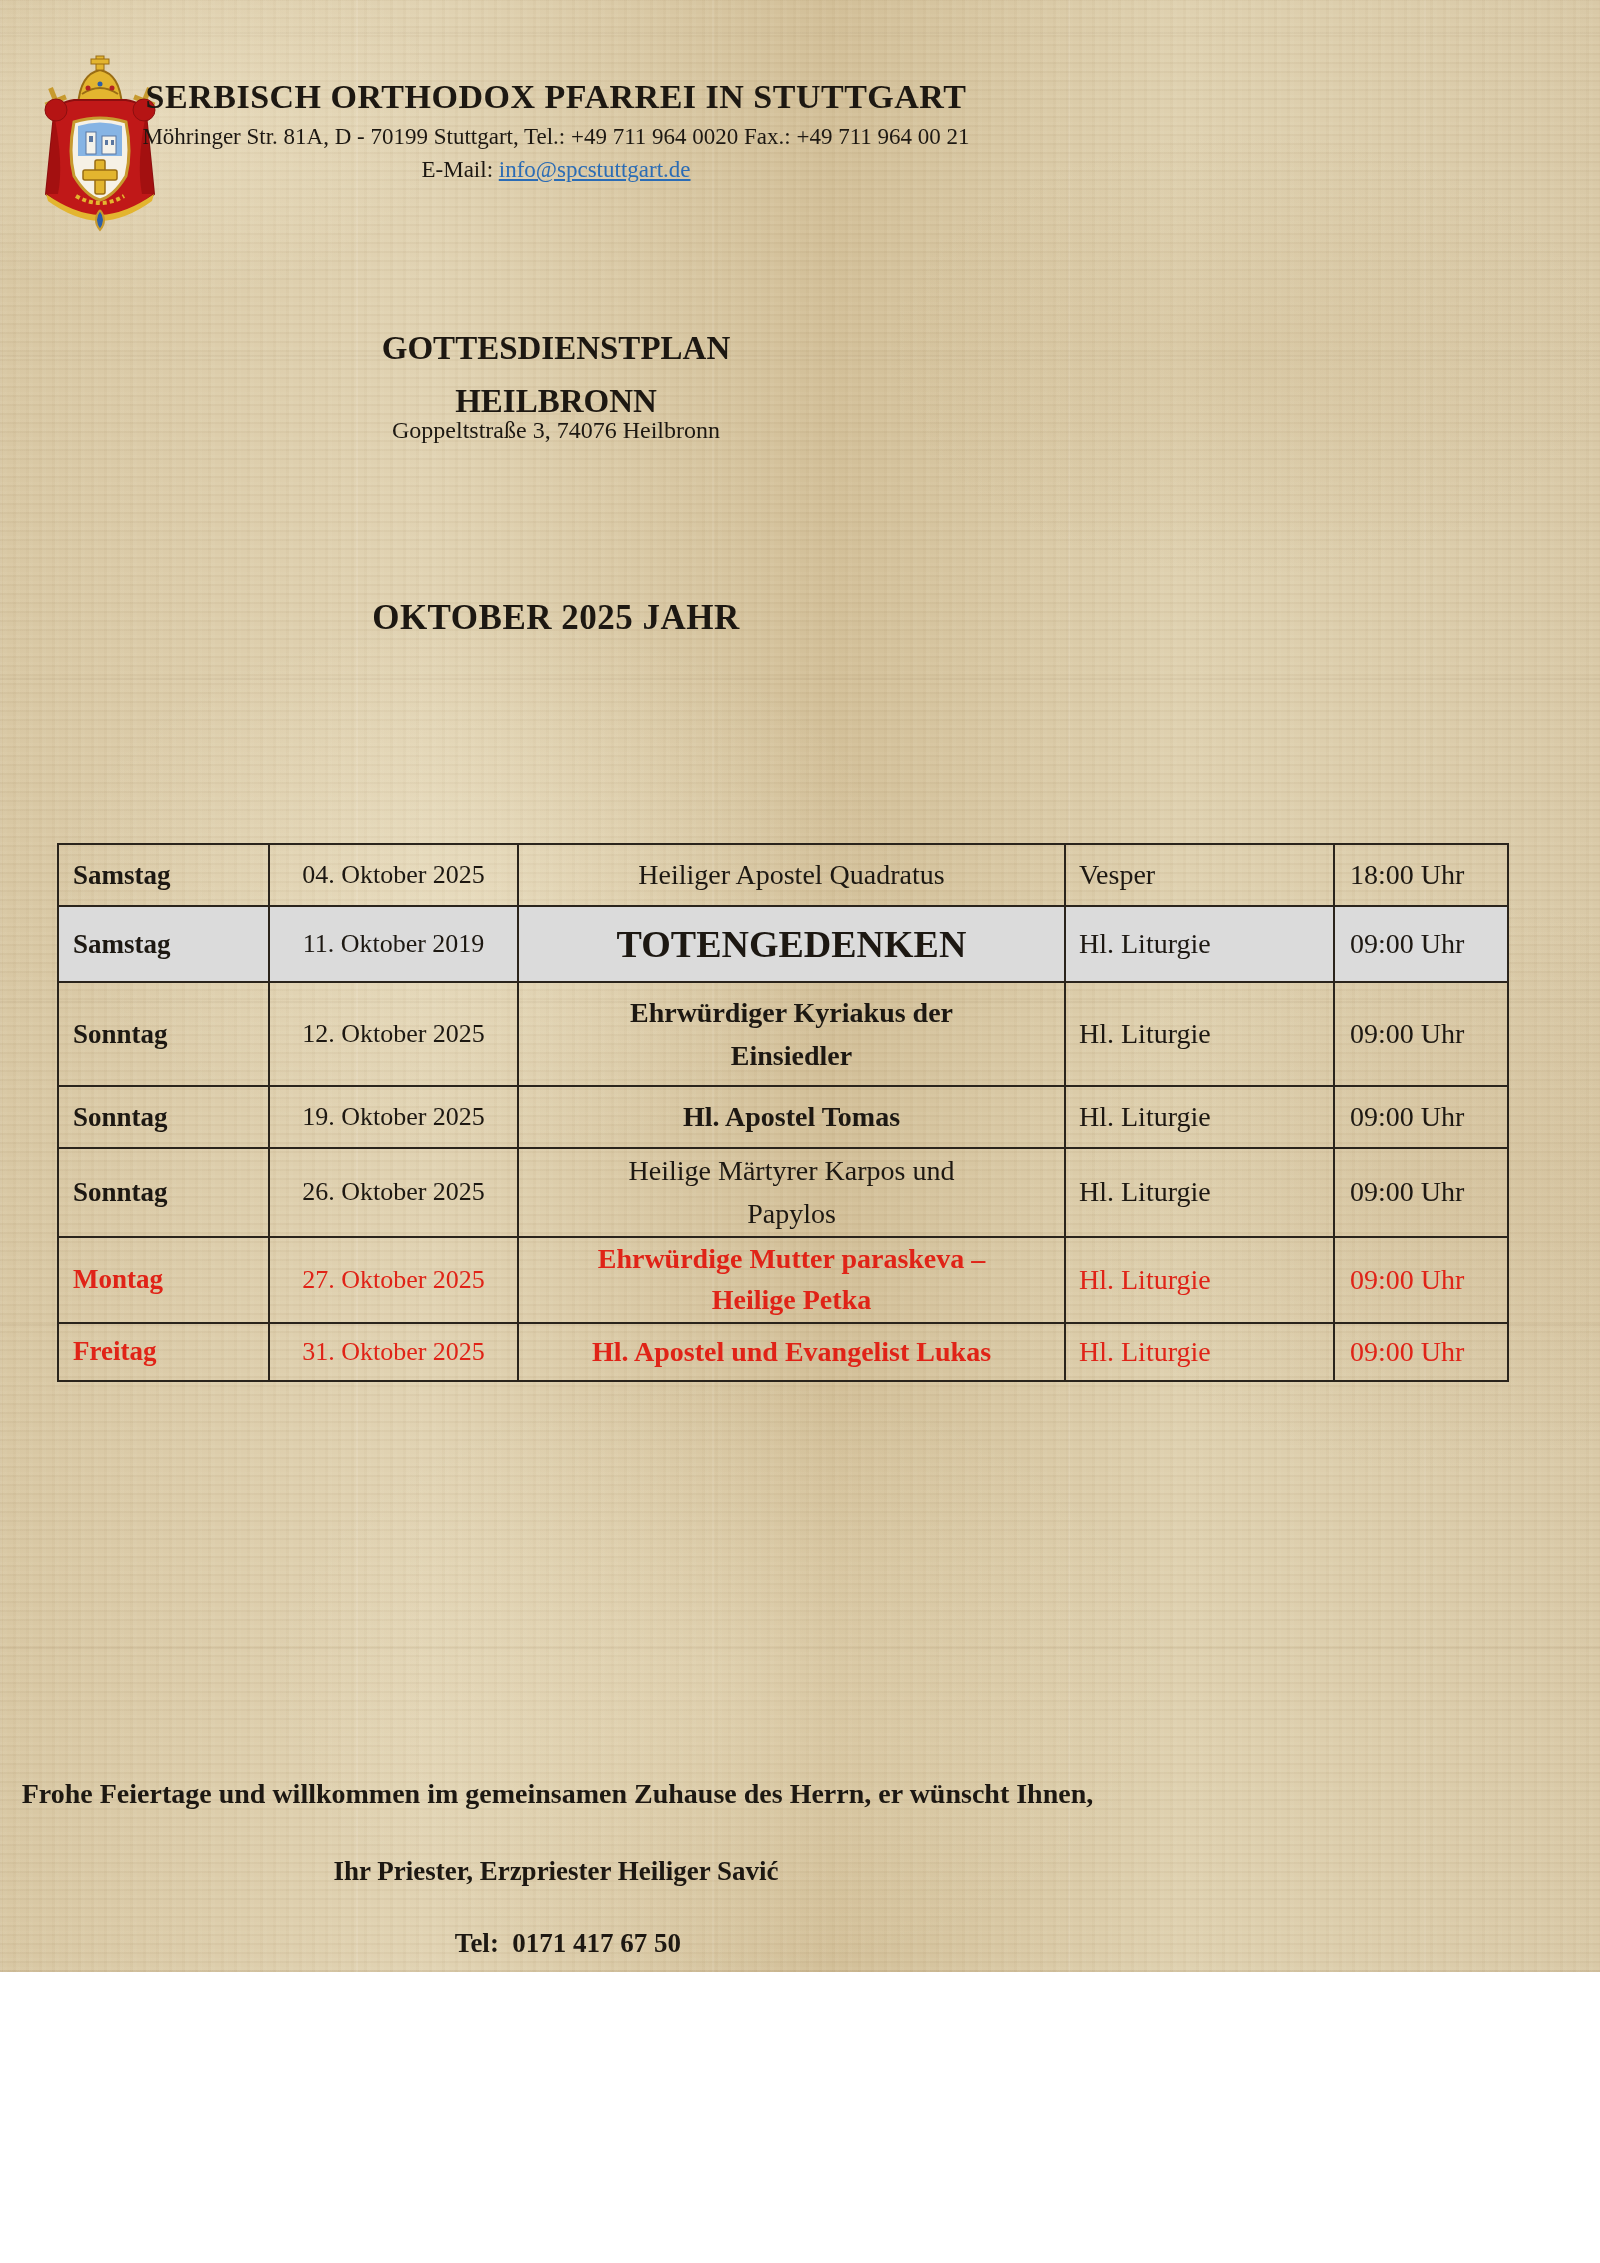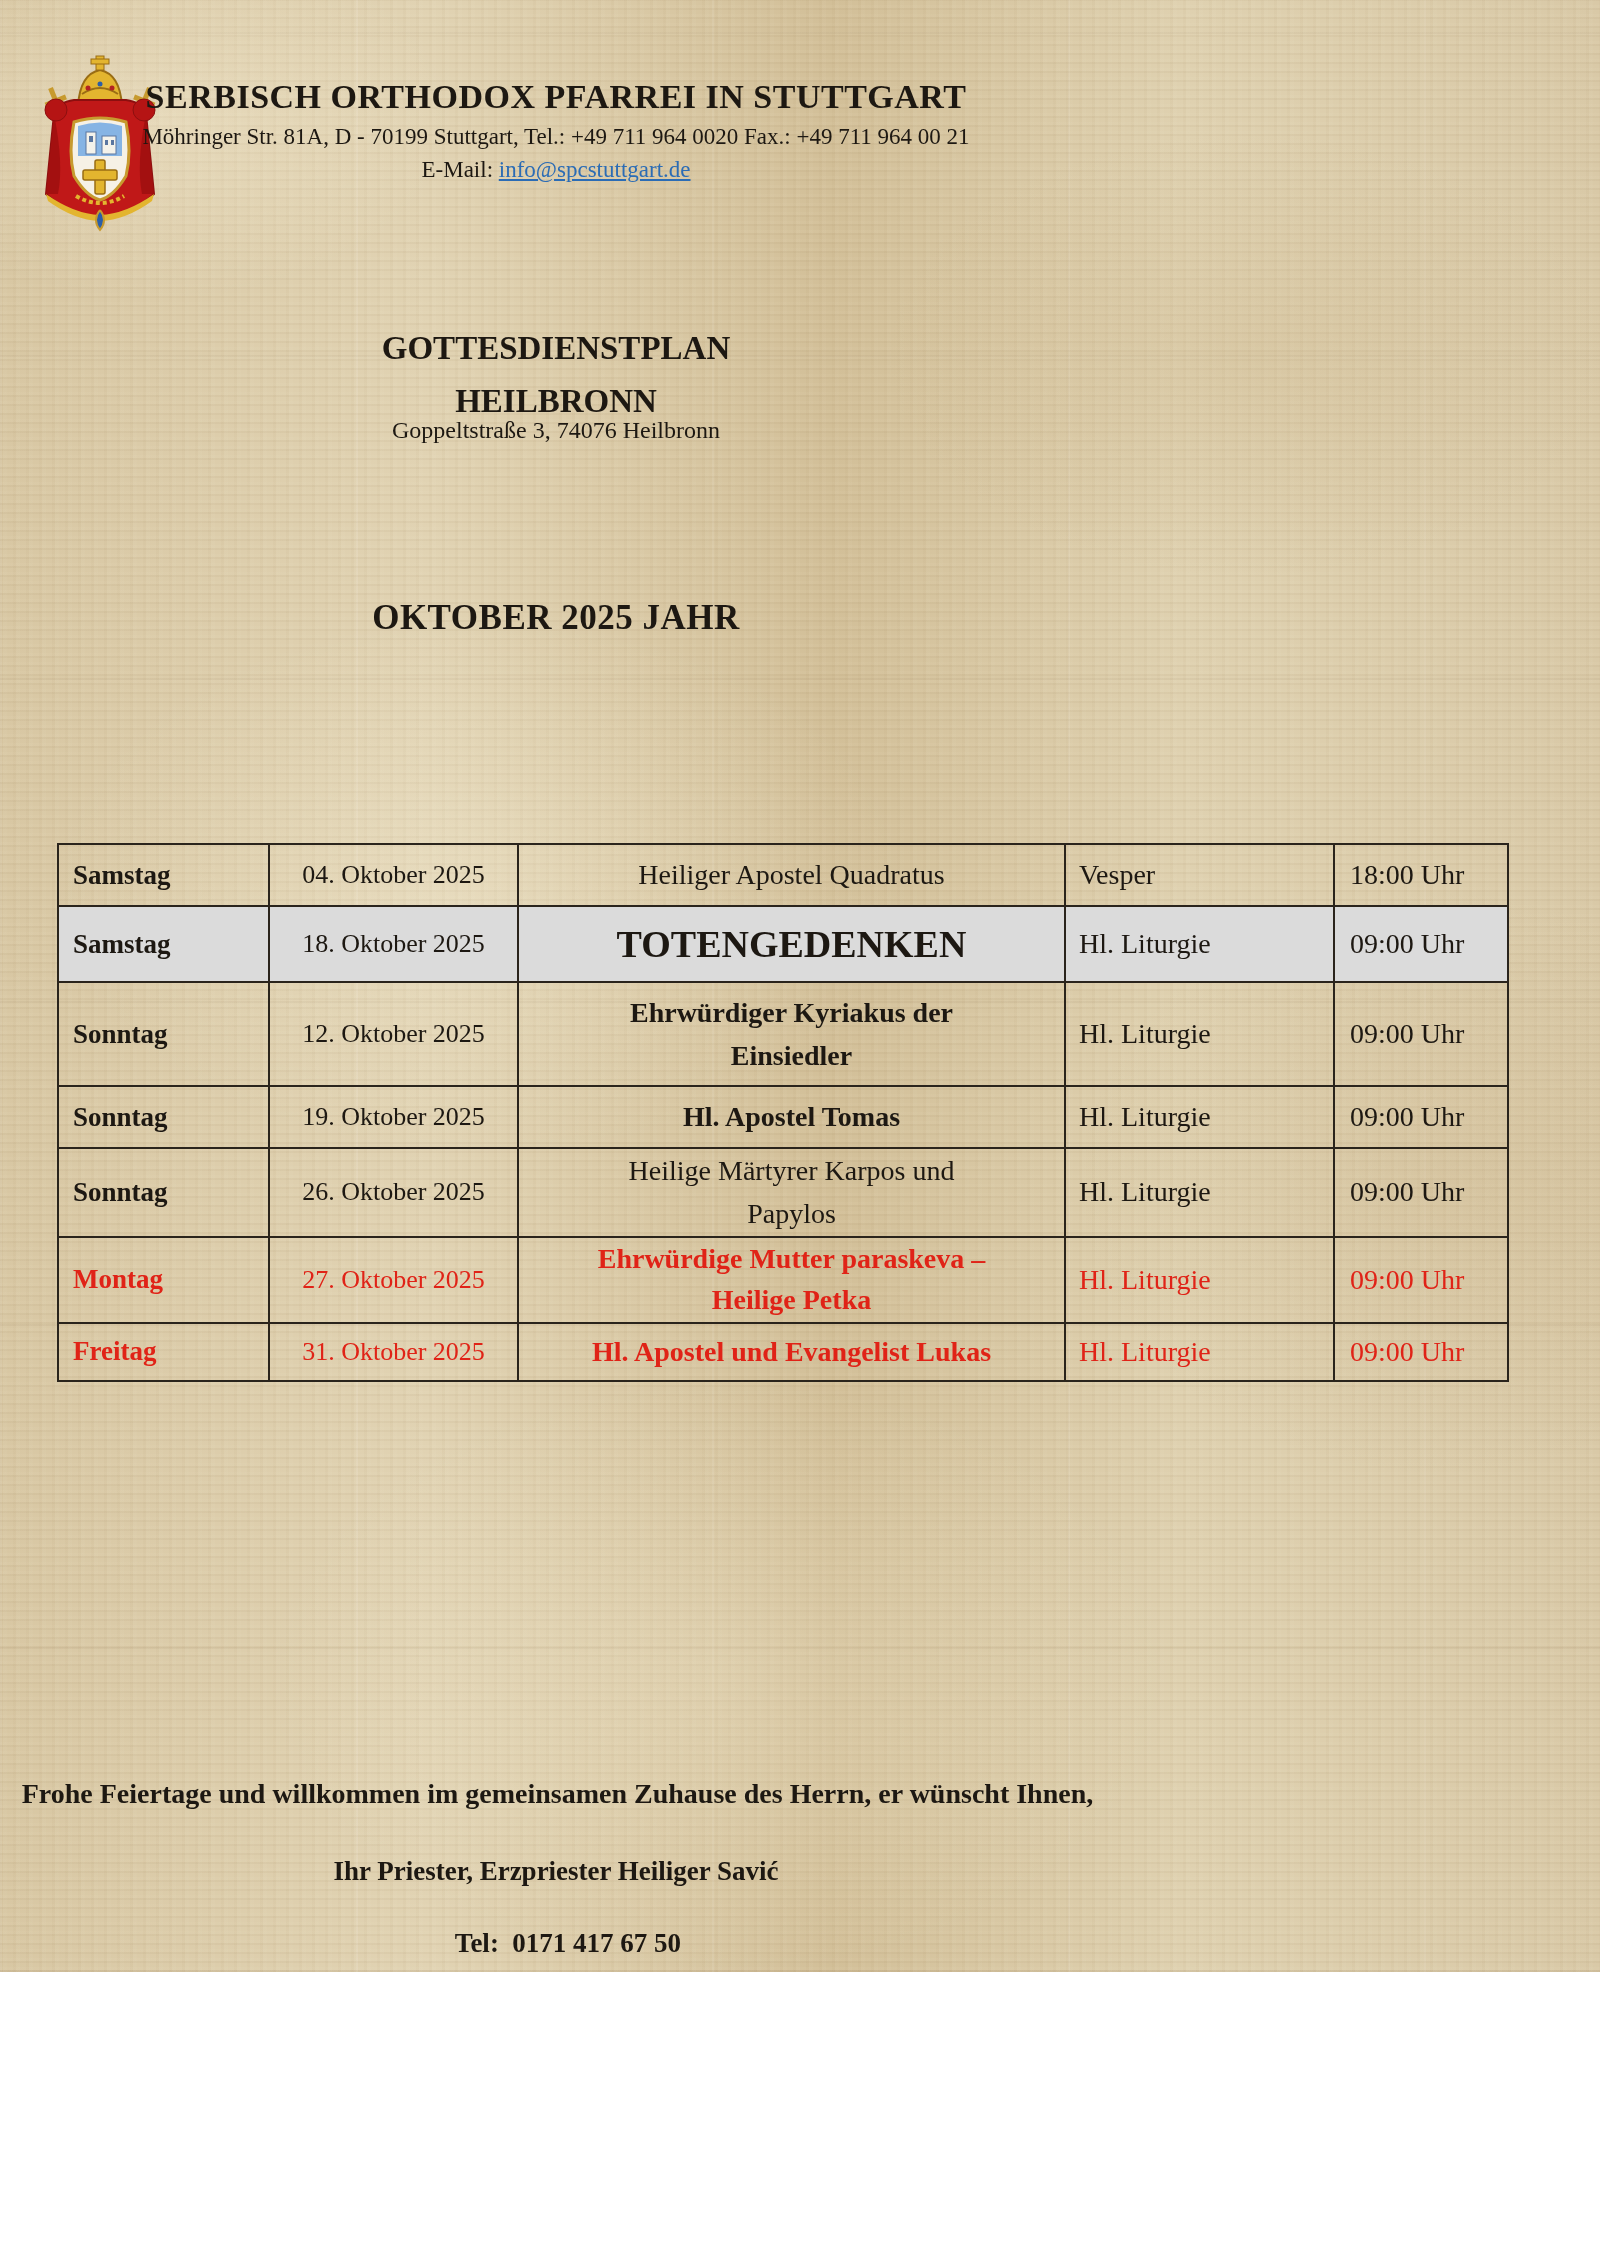--- a/index.html
+++ b/index.html
@@ -148,21 +148,21 @@
     <tbody>
       <tr class="r1">
         <td class="c-day">Samstag</td>
         <td class="c-date">04. Oktober 2025</td>
         <td class="c-feast">Heiliger Apostel Quadratus</td>
         <td class="c-serv">Vesper</td>
         <td class="c-time">18:00 Uhr</td>
       </tr>
       <tr class="r2">
         <td class="c-day">Samstag</td>
-        <td class="c-date">18. Oktober 2025</td>
+        <td class="c-date">11. Oktober 2019</td>
         <td class="c-feast">TOTENGEDENKEN</td>
         <td class="c-serv">Hl. Liturgie</td>
         <td class="c-time">09:00 Uhr</td>
       </tr>
       <tr class="r3">
         <td class="c-day">Sonntag</td>
         <td class="c-date">12. Oktober 2025</td>
         <td class="c-feast"><span class="wrap-360">Ehrwürdiger Kyriakus der Einsiedler</span></td>
         <td class="c-serv">Hl. Liturgie</td>
         <td class="c-time">09:00 Uhr</td>

